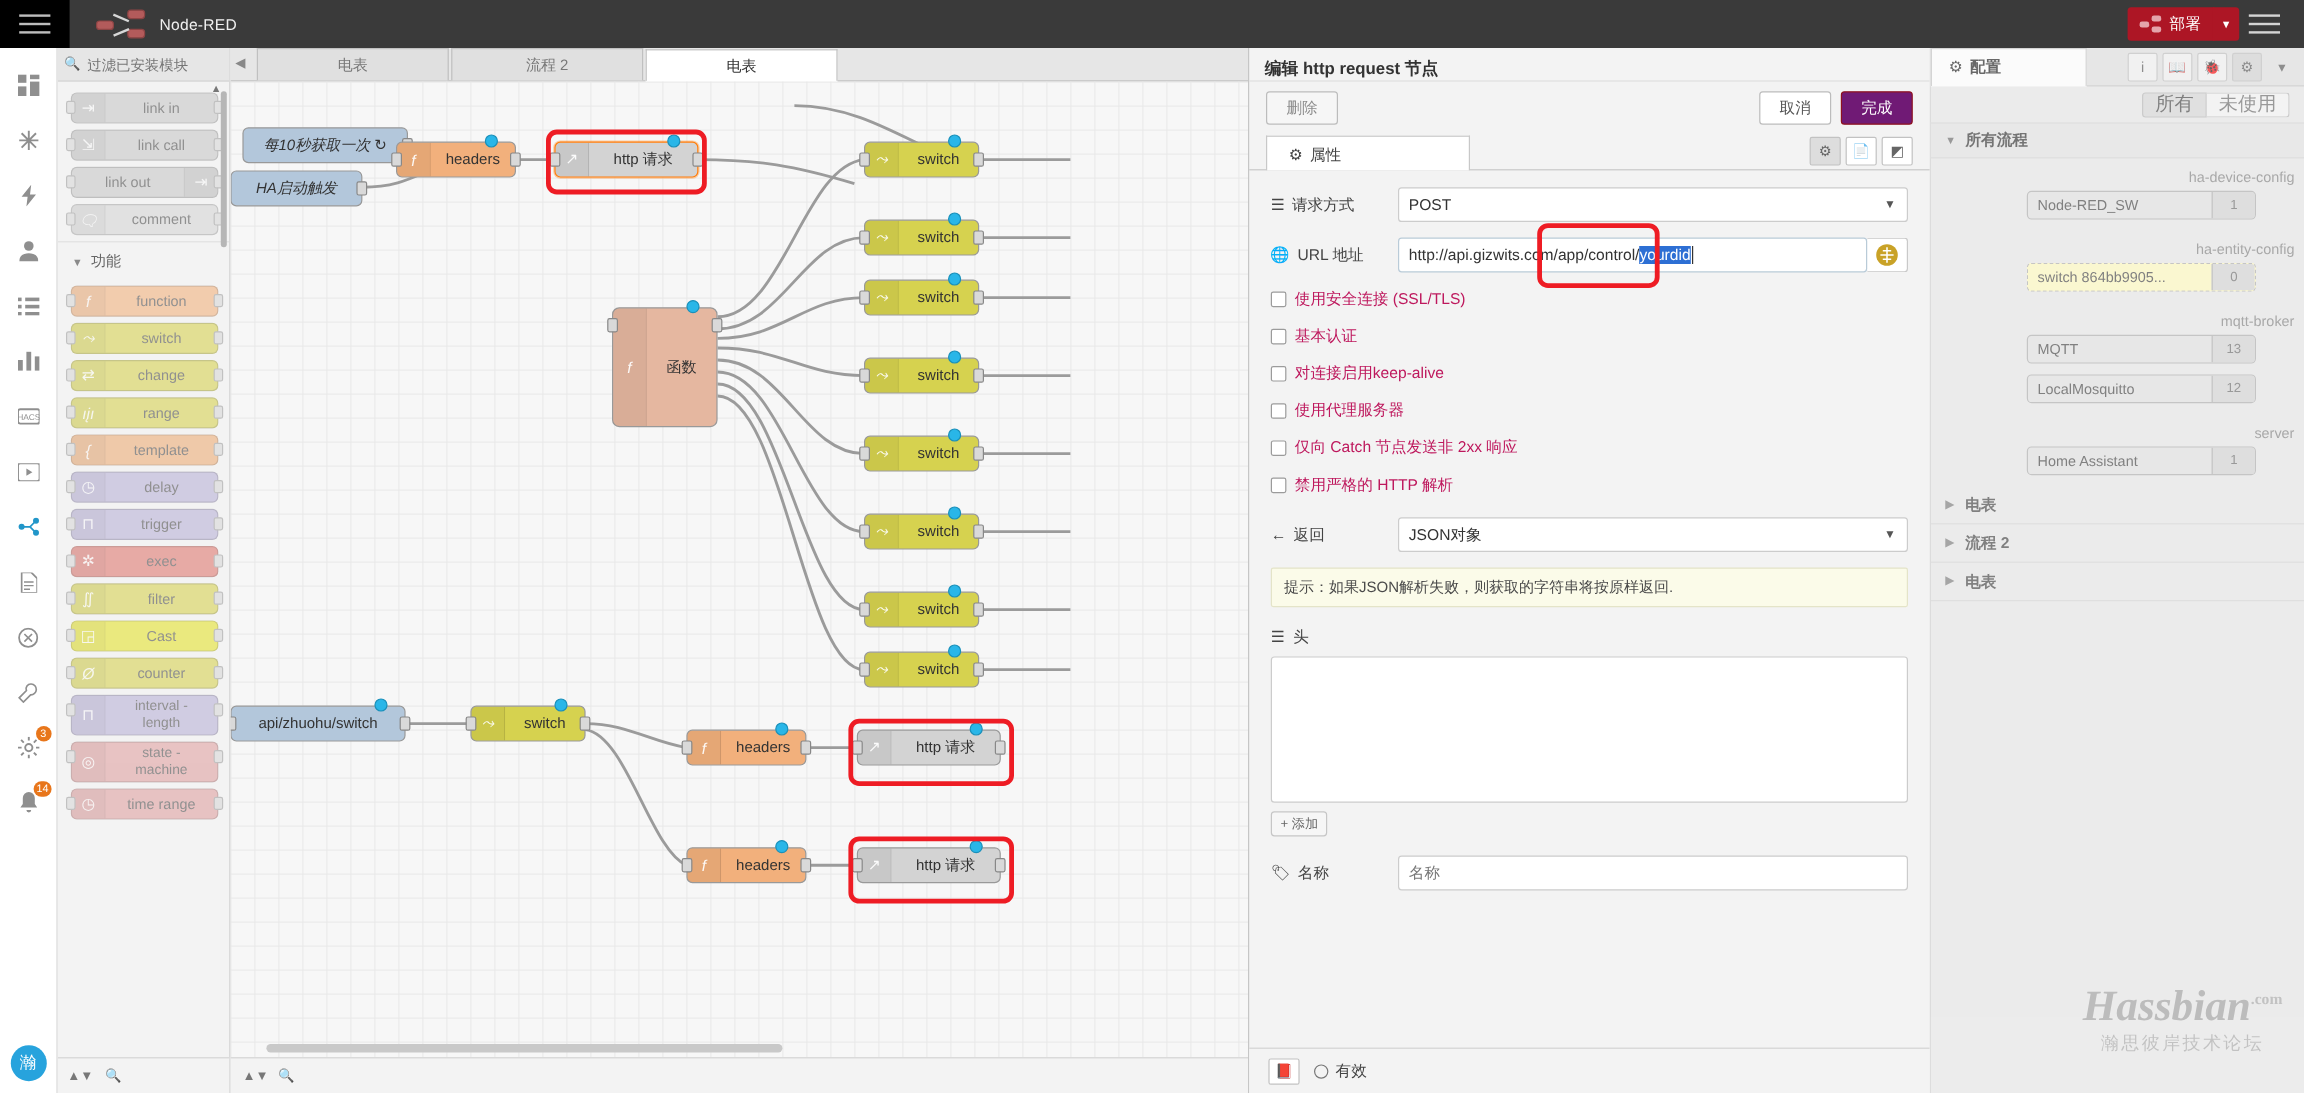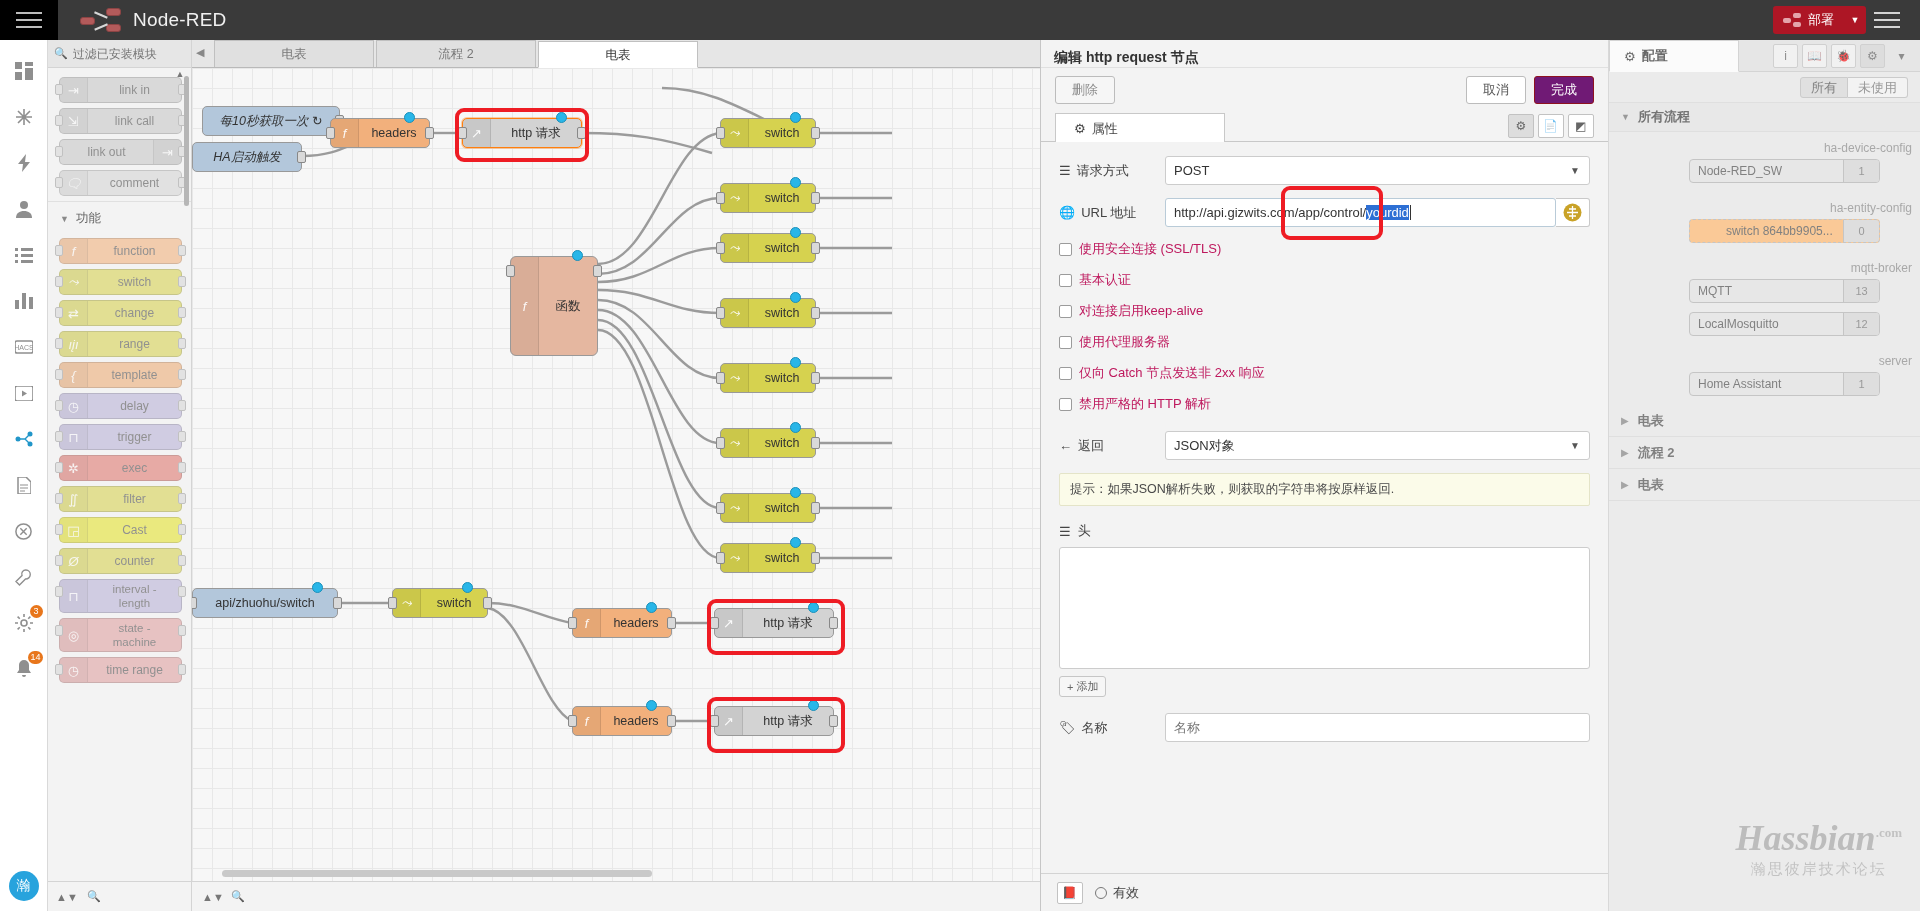--- a/index.html
+++ b/index.html
@@ -26,21 +26,21 @@
   .ham-bars span { display:block; height:2px; background:#bdbdbd; margin:5px 0; }
   #brand { display:flex; align-items:center; gap:9px; padding-left:22px; }
   #brand-logo { width:44px; height:26px; position:relative; }
   #brand-logo .nd { position:absolute; background:#b35b5b; border:1px solid #8d4444; border-radius:3px; }
   #brand-logo .n1 { width:15px; height:8px; left:0; top:10px; }
   #brand-logo .n2 { width:15px; height:8px; left:26px; top:1px; }
   #brand-logo .n3 { width:15px; height:8px; left:26px; top:17px; }
   #brand-logo .ln { position:absolute; background:#d7d7d7; height:1.5px; }
   #brand-logo .l1 { width:14px; left:14px; top:7px; transform:rotate(23deg); }
   #brand-logo .l2 { width:14px; left:14px; top:19px; transform:rotate(-23deg); }
-  #brand-title { font-size:19px; letter-spacing:.2px; color:#f0f0f0; }
+  #brand-title { font-size:13px; letter-spacing:.2px; color:#f0f0f0; }
   #header-right { margin-left:auto; display:flex; align-items:center; gap:0; padding-right:12px; }
   #deploy-btn {
     display:flex; align-items:center; background:#ad1625; color:#fff;
     height:28px; border-radius:3px; padding:0 12px 0 10px; font-size:13px; cursor:pointer;
     border-right:1px solid #8a101c;
   }
   #deploy-icon { width:18px; height:14px; position:relative; margin-right:7px; }
   #deploy-icon i { position:absolute; background:#e4a4ab; border-radius:2px; display:block; }
   #deploy-icon .d1{ width:8px;height:5px;left:0;top:5px;}
   #deploy-icon .d2{ width:8px;height:5px;left:10px;top:0;}
@@ -281,38 +281,38 @@
     min-width:130px; cursor:pointer;
   }
   #sb-tab-icons { margin-left:auto; display:flex; align-items:center; gap:4px; padding:0 6px; }
   .sb-ico {
     width:25px;height:24px;border:1px solid #c3c3c3;background:#f1f1f1;border-radius:2px;
     display:flex;align-items:center;justify-content:center;color:#666;font-size:12px;cursor:pointer;
   }
   .sb-ico.on { background:#d5d5d5; }
   #sb-filter { height:30px; display:flex; align-items:center; justify-content:flex-end; padding:0 12px; gap:0; }
   .sb-seg {
-    height:21px; line-height:19px; padding:0 10px; font-size:13px; border:1px solid #bdbdbd;
+    height:21px; line-height:19px; padding:0 10px; font-size:16px; border:1px solid #bdbdbd;
     background:#f3f3f3; color:#777; cursor:pointer;
   }
   .sb-seg.on { background:#d9d9d9; color:#555; }
   .sb-seg:first-child { border-radius:3px 0 0 3px; }
   .sb-seg:last-child { border-left:none; border-radius:0 3px 3px 0; }
   .sb-group-hdr {
     height:30px; display:flex; align-items:center; gap:8px; padding:0 12px; font-size:13px;
     color:#444; font-weight:bold; border-top:1px solid #d8d8d8; border-bottom:1px solid #d8d8d8;
     background:#e4e4e4; cursor:pointer;
   }
   .sb-group-hdr .chev { font-size:9px; font-weight:normal; color:#777; }
   .sb-type { text-align:right; font-size:12px; color:#8c8c8c; padding:9px 8px 4px 0; }
   .sb-item {
     margin:0 40px 9px 80px; height:24px; border:1px solid #b4b4b4; border-radius:4px;
     display:flex; align-items:stretch; background:#e3e3e3; cursor:pointer; overflow:hidden;
   }
-  .sb-item.dashed { border-style:dashed; background:#fdba74;padding-left:28px; }
+  .sb-item.dashed { border-style:dashed; background:#fef9c3; }
   .sb-item .nm {
     flex:1; padding:0 8px; font-size:12px; color:#555; line-height:22px; overflow:hidden;
     white-space:nowrap; text-overflow:ellipsis;
   }
   .sb-item .ct {
     width:36px; border-left:1px solid #b4b4b4; background:#d6d6d6; font-size:11px; color:#777;
     display:flex; align-items:center; justify-content:center;
   }
   .sb-flow-row {
     height:32px; display:flex; align-items:center; gap:9px; padding:0 12px; font-size:13px;

